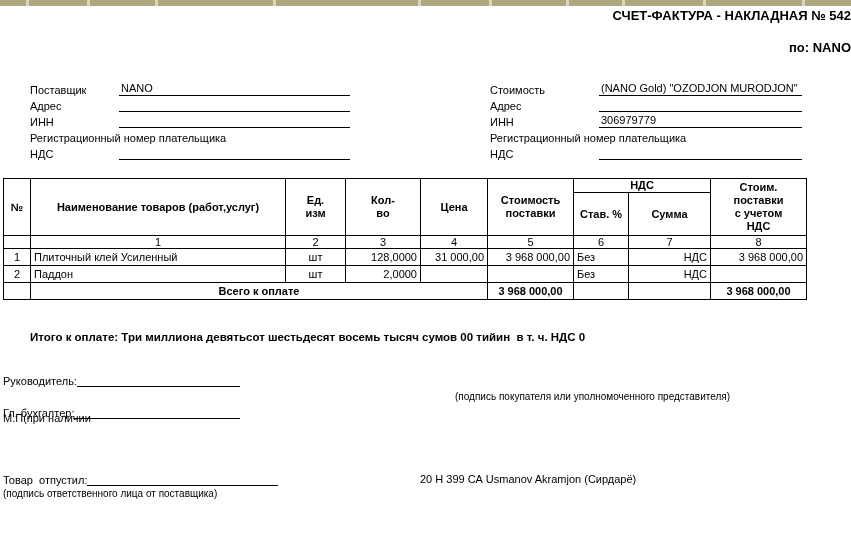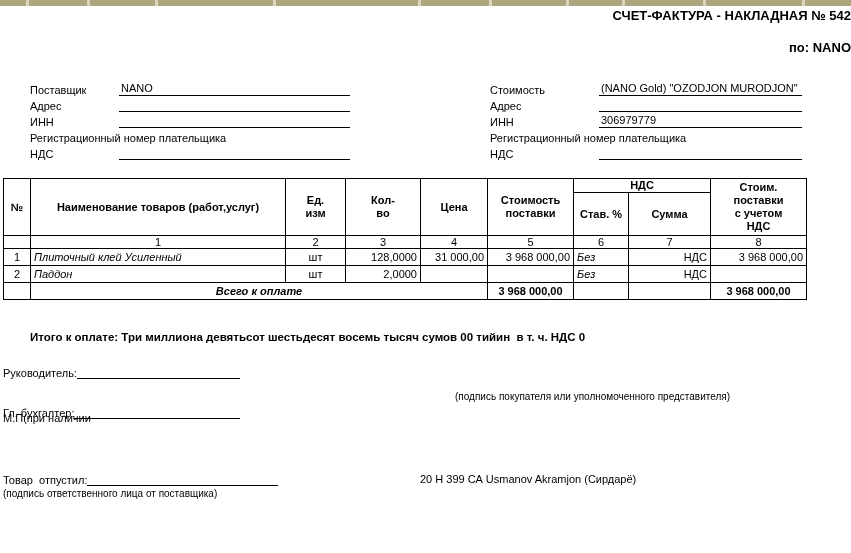--- a/index.html
+++ b/index.html
@@ -20,21 +20,21 @@
   .prow { display:flex; align-items:flex-end; height:16px; }
   .plbl { flex:none; }
   .pline { flex:1; border-bottom:1px solid #000; height:14px; padding-left:2px; white-space:nowrap;margin-left:24px; }
 
   
   table.inv { position:absolute; left:3px; top:178px; border-collapse:collapse; table-layout:fixed; font-size:11px; }
   table.inv th, table.inv td { border:1px solid #000; padding:0 3px; overflow:hidden; white-space:nowrap; }
   table.inv th { font-weight:bold; text-align:center; vertical-align:middle; white-space:pre-line; line-height:13px; }
   .num-row td { text-align:center; height:13px; font-size:11px; }
   .data-row td { height:17px; }
-  .c { text-align:center; } .r { text-align:right; } .l { text-align:left;font-style:italic; }
+  .c { text-align:center; } .r { text-align:right; } .l { text-align:left; }
   .b { font-weight:bold;text-align:center; }
 
   .summary { position:absolute; left:30px; top:331px; font-weight:bold; font-size:11.5px; white-space:pre; }
 
   
   .sig { position:absolute; font-size:11px; display:flex; align-items:flex-end; }
   .sigline { border-bottom:1px solid #000; height:13px; flex:1; }
   .note { position:absolute; font-size:10px;text-align:center; }
 </style>
 </head>
@@ -174,21 +174,21 @@
       <td class="r b">3 968 000,00</td>
       <td></td>
       <td></td>
       <td class="r b">3 968 000,00</td>
     </tr>
   </tbody>
     </table>
 
   <div class="summary">Итого к оплате: Три миллиона девятьсот шестьдесят восемь тысяч сумов 00 тийин  в т. ч. НДС 0</div>
 
-  <div class="sig" style="left:3px; top:366px; width:237px;justify-content:space-between;">
+  <div class="sig" style="left:3px; top:374px; width:237px;justify-content:space-between;">
     <span>Руководитель:</span>
     <span class="sigline"></span>
   </div>
   <div class="sig" style="left:3px; top:406px; width:237px;">
     <span>Гл. бухгалтер:</span>
     <span class="sigline"></span>
   </div>
   <div class="sig" style="left:3px; top:412px;">
     <span>М.П(при наличии</span>
   </div>

